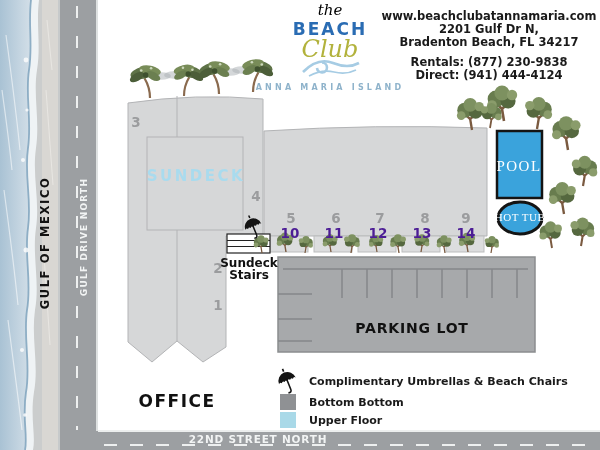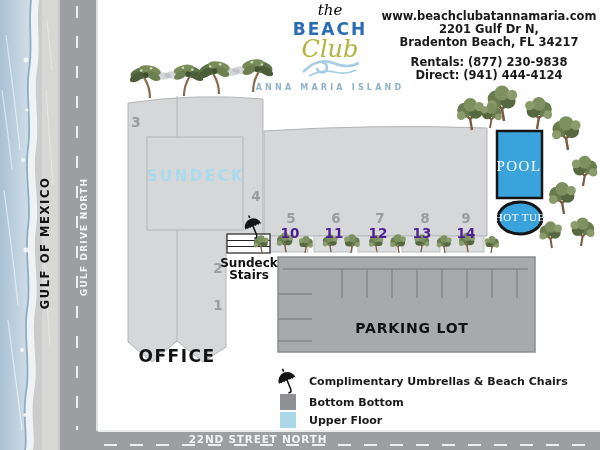--- a/index.html
+++ b/index.html
@@ -27,21 +27,21 @@
   .drive-label{font-size:9px;font-weight:bold;letter-spacing:1.2px;color:#f2f4f4;}
   .street-label{font-size:10.5px;font-weight:bold;letter-spacing:.8px;color:#f2f4f4;}
   .logo-the{font-family:"DejaVu Serif","Liberation Serif",serif;font-style:italic;font-size:15px;color:#000000;}
   .logo-beach{font-size:17px;font-weight:bold;letter-spacing:2px;color:#2a6cb3;}
   .logo-club{font-family:"DejaVu Serif","Liberation Serif",serif;font-style:italic;font-size:24px;color:#b2b23c;}
   .logo-tag{font-size:8px;font-weight:600;letter-spacing:3.2px;color:#8fb3cb;}
   .contact{font-size:11.5px;font-weight:bold;color:#1a1a1a;}
   .num{font-size:13.5px;font-weight:bold;color:#9b9c9e;}
   .num-up{font-size:13.5px;font-weight:bold;color:#4c1d95;margin-top:36px;}
   .sundeck-label{font-size:15px;font-weight:600;letter-spacing:2.5px;color:#a9dbee;}
-  .office-label{font-size:17px;font-weight:bold;letter-spacing:1.5px;color:#111;}
+  .office-label{font-size:17px;font-weight:bold;letter-spacing:1.5px;color:#111;margin-top:45px;}
   .stairs-label{font-size:12px;font-weight:600;color:#111;text-align:center;line-height:11.5px;}
   .pool-label{font-family:"Liberation Serif","DejaVu Serif",serif;font-size:15px;letter-spacing:1.5px;color:#fff;}
   .hottub-label{font-family:"Liberation Serif","DejaVu Serif",serif;font-size:11px;letter-spacing:.5px;color:#fff;}
   .parking-label{font-size:14px;font-weight:bold;letter-spacing:.8px;color:#111;}
   .legend-label{font-size:11px;font-weight:bold;color:#1a1a1a;}
   .swatch{position:absolute;width:16px;height:16px;}
   #swatch-bottom{background:#8f9194;}
   #swatch-upper{background:#a9d9e8;}
 </style>
 </head>

